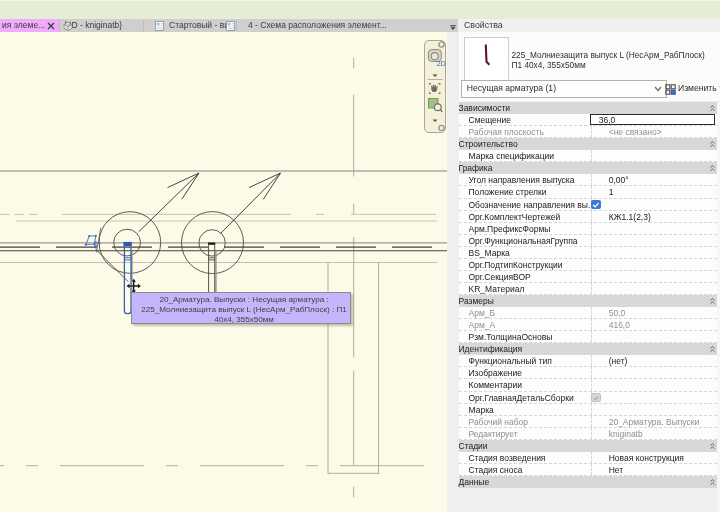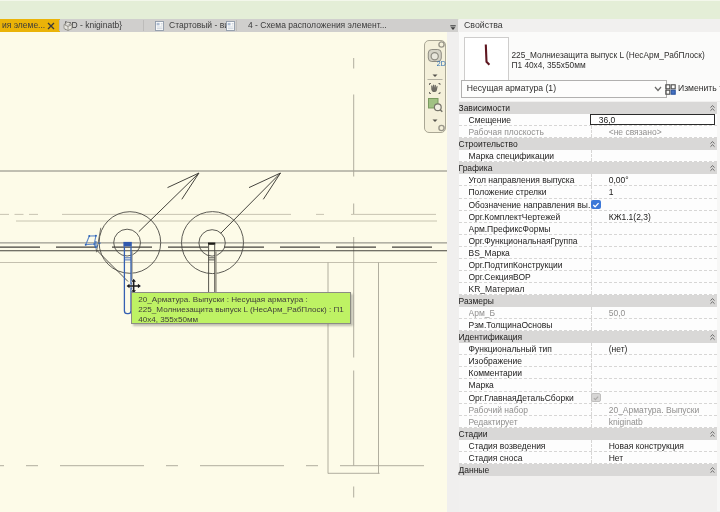--- a/index.html
+++ b/index.html
@@ -4,21 +4,21 @@
 <style>
   html,body{margin:0;padding:0;}
   body{width:720px;height:512px;position:relative;overflow:hidden;
        font-family:"Liberation Sans",sans-serif;background:#f0efee;}
   .abs{position:absolute;}
   
   #ribbon{left:0;top:0;width:720px;height:19px;background:#e4eed7;border-top:1.5px solid #f3f7eb;}
   
   #tabbar{left:0;top:19px;width:458px;height:12.5px;background:#d0cfcd;}
   .tab{position:absolute;top:0;height:12.5px;font-size:8.5px;color:#3b3b3b;line-height:12.5px;white-space:nowrap;overflow:hidden;}
-  #tab1{left:0;width:58px;background:#eab308;}
+  #tab1{left:0;width:58px;background:#f0abfc;}
   .tsep{position:absolute;top:1px;height:10.5px;width:1px;background:#bdbcba;}
   
   #canvas{left:0;top:31.5px;width:447px;height:480.5px;background:#fdfbe8;}
   
   #scrollstrip{left:447px;top:31.5px;width:11.5px;height:480.5px;background:#f0efee;}
   
   #panel{left:458.5px;top:19px;width:261.5px;height:493px;background:#f1f0ef;}
   #ptitle{left:0;top:0;width:261.5px;height:13px;font-size:8.8px;color:#3a3a3a;line-height:13px;}
   #selarea{left:0;top:13px;width:261.5px;height:69.2px;background:#fbfbfa;}
   #thumbbox{left:5px;top:5px;width:43.5px;height:43px;background:#fff;border:1px solid #cecdcc;}
@@ -165,21 +165,21 @@
         <path d="M6.2 45 Q6.6 43.6 7.4 44.8 L7.6 47 L8 44 Q8.6 42.8 9.2 44 L9.3 46.8 L9.8 44.2 Q10.4 43.2 10.9 44.3 L10.9 47 L11.6 45.2 Q12.3 44.4 12.6 45.4 L11.9 49.3 Q11.5 51 10 51 L8 51 Q6.8 50.3 6.3 48.5 Z"></path>
       </g>
 <path d="M4.5 42.5 H6 M13.5 42.5 H15 M4.5 52.5 H6 M13.5 52.5 H15 M4.5 42.5 V44 M15 42.5 V44 M4.5 52.5 V51 M15 52.5 V51" stroke="#6e6c64" stroke-width="1" fill="none"></path>
 <rect x="3.5" y="57.5" width="9.5" height="9.5" fill="#a0c183" stroke="#7a9a60" stroke-width="1"></rect>
 <circle cx="12.8" cy="66.3" r="3.4" fill="#f1efe3" stroke="#77756a" stroke-width="1.2"></circle>
 <line x1="15.2" y1="68.7" x2="17.3" y2="70.8" stroke="#77756a" stroke-width="1.6"></line>
 <path d="M7.5 78.5 L10 81 L12.5 78.5 Z" fill="#55534c"></path>
 </svg>
   </div>
 
-<div class="abs" style="left:130.8px;top:292.2px;width:211.5px;height:28.8px;background:#bef264;border:1px solid #8c8c84;box-shadow:2px 2px 2px rgba(120,120,110,0.45);font-size:8.1px;color:#403f3b;line-height:9.9px;padding:1.5px 0 0 6.5px;">20_Арматура. Выпуски : Несущая арматура :<br>225_Молниезащита выпуск L (НесАрм_РабПлоск) : П1<br>40x4, 355x50мм</div>
+<div class="abs" style="left:130.8px;top:292.2px;width:211.5px;height:28.8px;background:#c4b5fd;border:1px solid #8c8c84;box-shadow:2px 2px 2px rgba(120,120,110,0.45);font-size:8.1px;color:#403f3b;line-height:9.9px;padding:1.5px 0 0 6.5px;text-align:center;">20_Арматура. Выпуски : Несущая арматура :<br>225_Молниезащита выпуск L (НесАрм_РабПлоск) : П1<br>40x4, 355x50мм</div>
 
 <div class="abs" id="panel">
   <div class="abs" id="ptitle" style="padding-left:5.5px;">Свойства</div>
   <div class="abs" id="selarea">
     <div class="abs" id="thumbbox">
       <svg width="43" height="42">
           <path d="M20.8 6.5 L21.5 23.8 L24.4 26.8" stroke="#5e1620" stroke-width="2.1" fill="none"></path>
         </svg>
     </div>
     <div class="abs" id="typename">225_Молниезащита выпуск L (НесАрм_РабПлоск)<br>П1 40x4, 355x50мм</div>
@@ -279,56 +279,61 @@
         <svg class="chev" viewBox="0 0 6 8">
           <path d="M0.5 3.2 L3 0.8 L5.5 3.2 M0.5 7 L3 4.6 L5.5 7" stroke="#4f4f4e" stroke-width="1" fill="none"></path>
         </svg>
       </div>
 <div class="row">
         <span class="lbl gray">Арм_Б</span>
         <span class="vdiv"></span>
         <span class="val gray">50,0</span>
       </div>
 <div class="row">
+        <span class="lbl gray">Арм_А</span>
+        <span class="vdiv"></span>
+        <span class="val gray">416,0</span>
+      </div>
+<div class="row">
         <span class="lbl">Рзм.ТолщинаОсновы</span>
         <span class="vdiv"></span>
       </div>
 <div class="hdr">
         <span class="hlbl">Идентификация</span>
         <svg class="chev" viewBox="0 0 6 8">
           <path d="M0.5 3.2 L3 0.8 L5.5 3.2 M0.5 7 L3 4.6 L5.5 7" stroke="#4f4f4e" stroke-width="1" fill="none"></path>
         </svg>
       </div>
 <div class="row">
         <span class="lbl">Функциональный тип</span>
         <span class="vdiv"></span>
         <span class="val">(нет)</span>
       </div>
 <div class="row">
         <span class="lbl">Изображение</span>
         <span class="vdiv"></span>
       </div>
 <div class="row">
         <span class="lbl">Комментарии</span>
-        <span class="vdiv"></span>
-      </div>
-<div class="row">
-        <span class="lbl">Марка</span>
         <span class="vdiv"></span>
       </div>
 <div class="row">
         <span class="lbl">Орг.ГлавнаяДетальСборки</span>
         <span class="vdiv"></span>
         <span class="cbx" style="background:#d7d6d5;border:1px solid #c0bfbe;box-sizing:border-box;">
           <svg width="8" height="8" viewBox="0 0 10 10">
             <path d="M2.3 5.2 L4.2 7 L7.7 3.2" stroke="#aaa9a8" stroke-width="1.4" fill="none"></path>
           </svg>
         </span>
       </div>
 <div class="row">
+        <span class="lbl">Марка</span>
+        <span class="vdiv"></span>
+      </div>
+<div class="row">
         <span class="lbl gray">Рабочий набор</span>
         <span class="vdiv"></span>
         <span class="val gray">20_Арматура. Выпуски</span>
       </div>
 <div class="row">
         <span class="lbl gray">Редактирует</span>
         <span class="vdiv"></span>
         <span class="val gray">kniginatb</span>
       </div>
 <div class="hdr">

